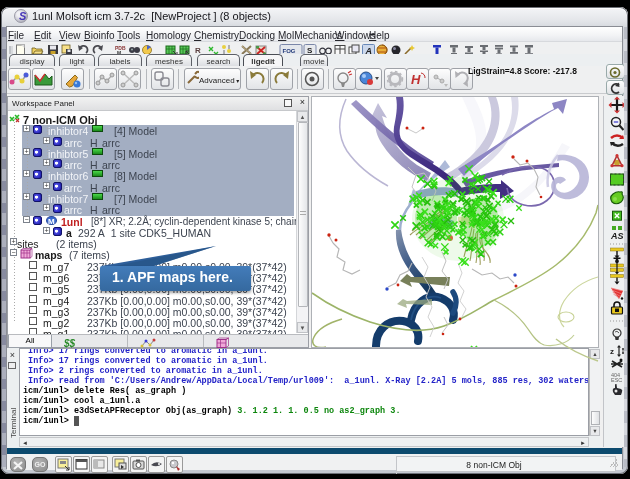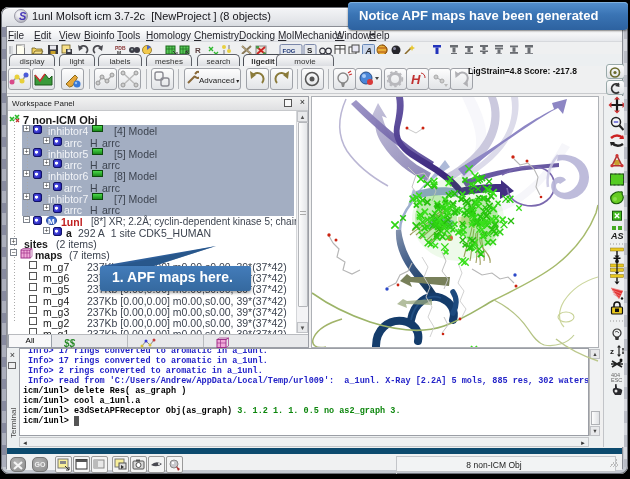--- a/index.html
+++ b/index.html
@@ -257,21 +257,21 @@
               <rect x="2" y="9.2" width="8" height="1.6" fill="#6a6d72"></rect>
             </g>
       </svg></div>
       <div id="tabrow">
         <div class="tab" style="left:2px;width:46px">display</div>
         <div class="tab" style="left:52px;width:36px">light</div>
         <div class="tab" style="left:91px;width:44px">labels</div>
         <div class="tab" style="left:139px;width:46px">meshes</div>
         <div class="tab" style="left:190px;width:43px">search</div>
         <div class="tab sel" style="left:236px;width:40px">ligedit</div>
-        <div class="tab" style="left:269px;width:58px">movie</div>
+        <div class="tab" style="left:293px;width:28px">movie</div>
       </div>
       <div id="tb2">
         <div class="b2" style="left:1px"><svg width="21" height="20">
               <path d="M3,13 L8,8 L13,12 L17,6" stroke="#999" stroke-width="1.5" fill="none"></path>
               <circle cx="3" cy="13" r="2.5" fill="#d84a8a"></circle>
               <circle cx="8" cy="8" r="2.5" fill="#e8d03a"></circle>
               <circle cx="13" cy="12" r="2.5" fill="#e8d03a"></circle>
               <circle cx="17" cy="6" r="2.5" fill="#4a5ad8"></circle>
             </svg></div>
         <div class="b2" style="left:25px"><svg width="21" height="20">
@@ -442,21 +442,21 @@
               <span class="gray" style="left:83px;font-size:10px;top:0.5px">[8*] XR; 2.2Å; cyclin-dependent kinase 5; chain:</span>
             </div>
           <div class="trow" style="top:115.9px">
               <span class="exp" style="left:35px">+</span>
               <span class="bic" style="left:45px"></span>
               <span style="left:58px;font-weight:bold">a</span>
               <span class="gray" style="left:70px">292 A&nbsp; 1 site CDK5_HUMAN</span>
             </div>
           <div class="trow" style="top:127.2px">
               <span class="exp" style="left:2px">+</span>
-              <span style="left:16px;font-weight:bold">sites</span>
+              <span style="left:9px;font-weight:normal">sites</span>
               <span class="gray" style="left:48px">(2 items)</span>
             </div>
           <div class="trow" style="top:138.4px">
               <span class="exp" style="left:2px">−</span>
               <svg style="position:absolute;left:12px;top:-1px" width="13" height="12">
                 <rect x="1" y="2" width="9" height="8" fill="#f0a8d8" stroke="#a0308a"></rect>
                 <path d="M1,5 l9,0 M4,2 l0,8 M7,2 l0,8 M1,2 l2,-1.5 9,0 -2,1.5 M10,2 l2,-1.5 0,8 -2,1.5" stroke="#a0308a" fill="none" stroke-width="0.7"></path>
               </svg>
               <span style="left:27px;font-weight:bold">maps</span>
               <span class="gray" style="left:61px">(7 items)</span>
@@ -961,19 +961,18 @@
               <path d="M9,9 l4,3 -2,2 Z" fill="#b03030"></path>
               <circle cx="6" cy="6" r="1.2" fill="#fff"></circle>
             </svg></div>
         <div style="position:absolute;left:389px;top:2px;width:1px;height:18px;background:#c8cacd"></div>
         <div id="statfld">8 non-ICM Obj</div>
         <div style="position:absolute;right:4px;bottom:3px;width:10px;height:10px;background:
           linear-gradient(135deg,transparent 0 55%,#bbb 55% 60%,transparent 60% 70%,#bbb 70% 75%,transparent 75% 85%,#bbb 85% 90%,transparent 90%)"></div>
       </div>
     </div>
   </div>
-  <div id="callout-top">Notice APF maps have been generated</div>
   <svg style="position:absolute;left:95px;top:242px" width="130" height="26">
       <polygon points="121,4 6,24 59,24" fill="#2e5f9a"></polygon>
       <polygon points="121,4 20,24 59,24" fill="#24517f" opacity="0.55"></polygon>
     </svg>
     <div id="callout-tree">1. APF maps here.</div>
 </div>
 
 </body></html>

